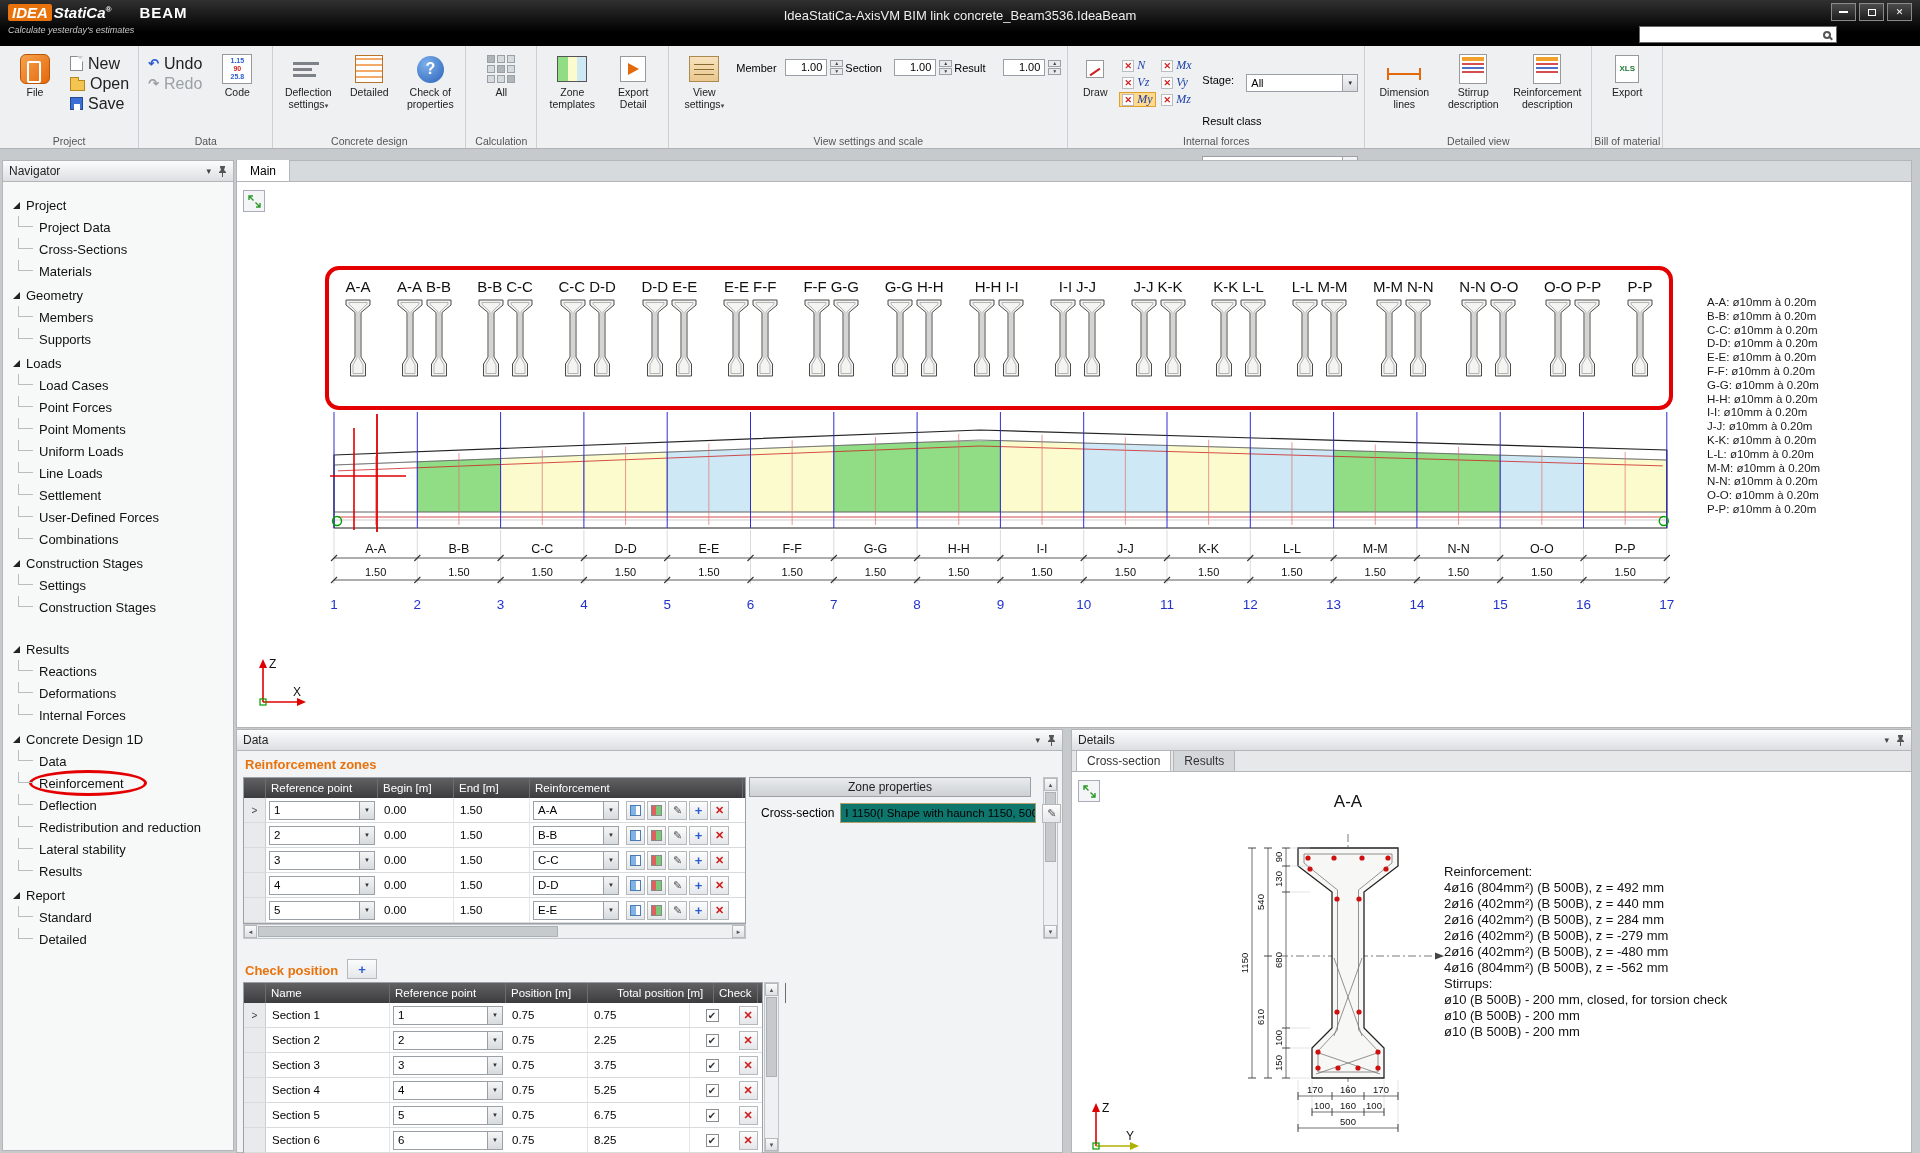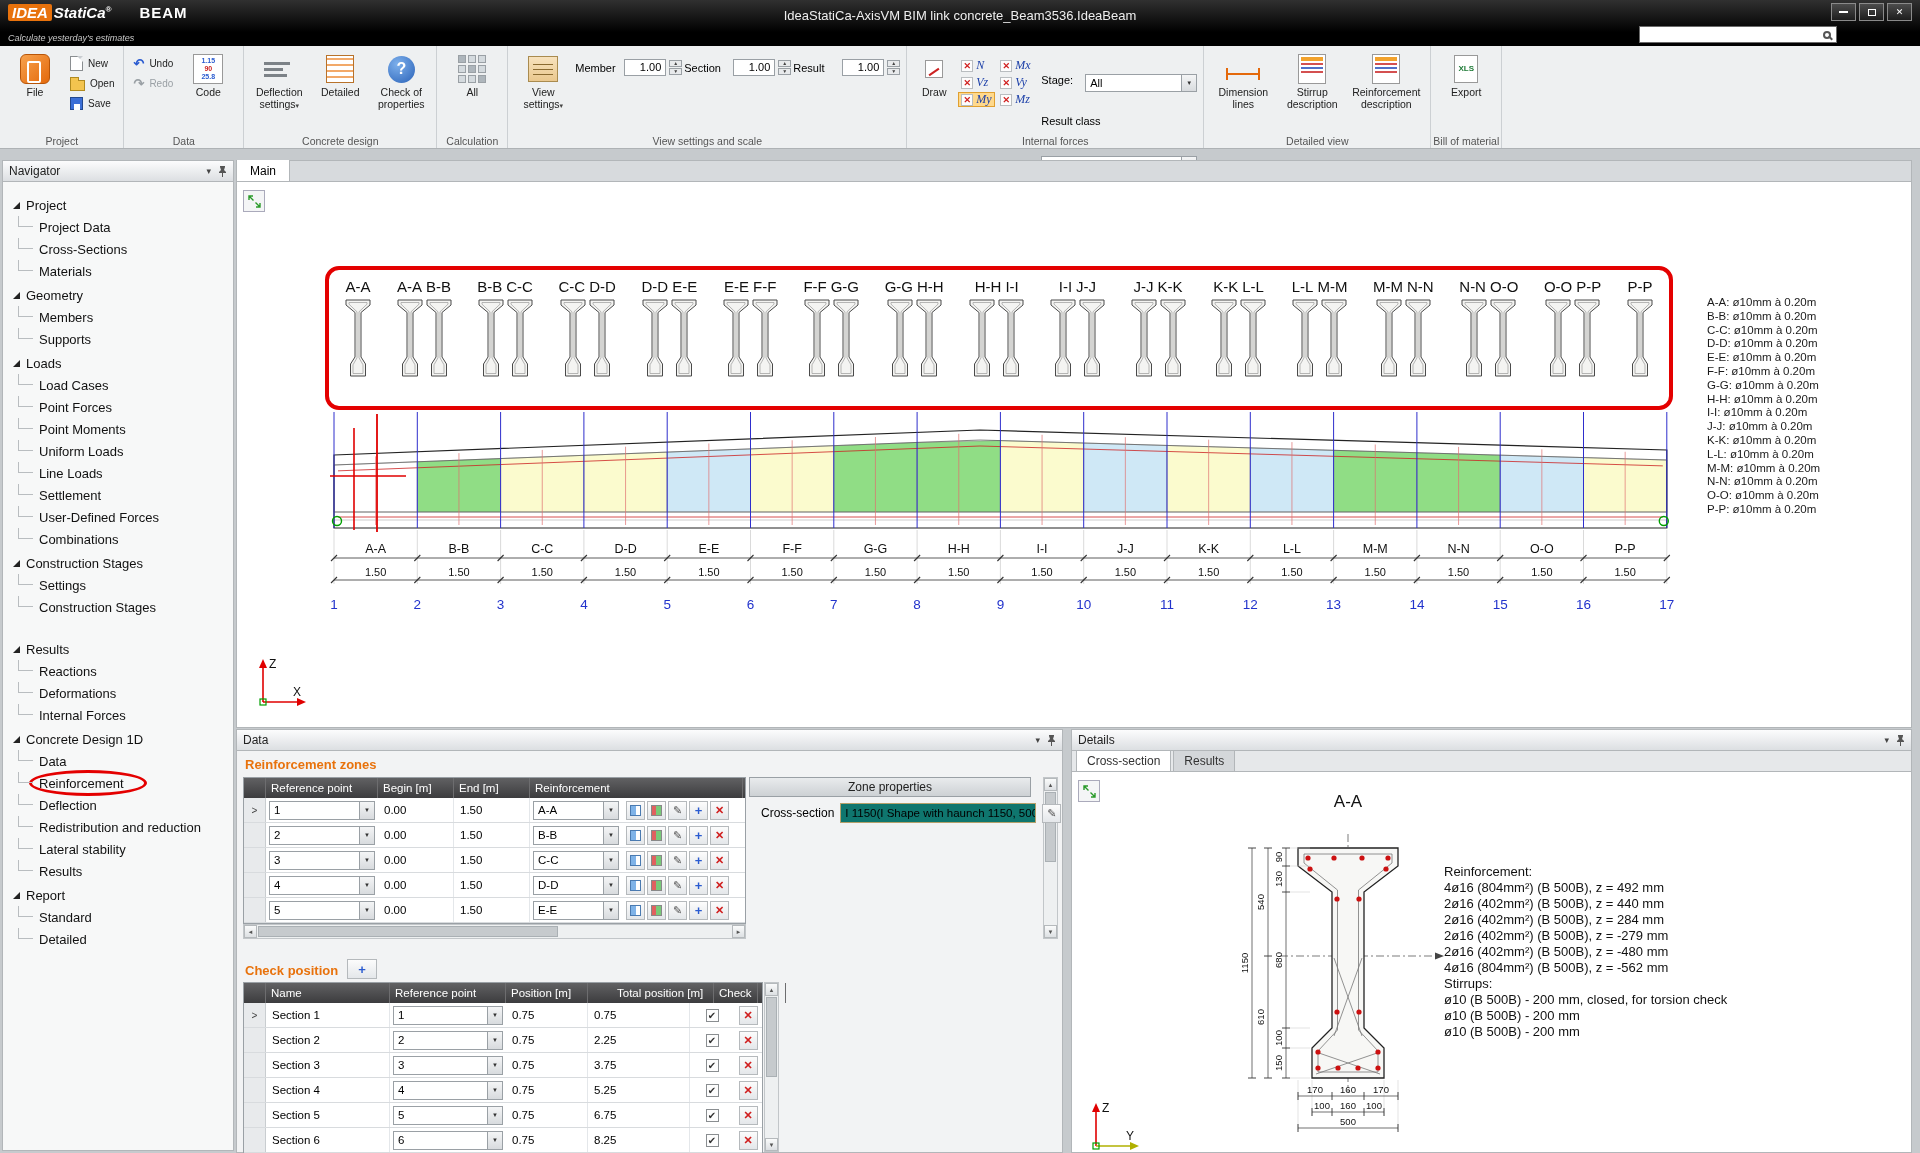--- a/index.html
+++ b/index.html
@@ -14,39 +14,39 @@
 .g-gt::before{content:'>';} .g-left::before{content:'\25C4';} .g-right::before{content:'\25BA';}
 
 
 .titlebar{position:absolute;left:0;top:0;width:1920px;height:46px;background:linear-gradient(#303030,#000 70%);color:#fff;}
 .logo-area{position:absolute;left:8px;top:4px;}
 .logo-row{display:flex;align-items:center;}
 .logo-idea{background:#e8720c;color:#fff;font-weight:bold;font-style:italic;font-size:15px;padding:0 4px;border-radius:2px;}
 .logo-statica{color:#fff;font-weight:bold;font-style:italic;font-size:15px;margin-left:2px;}
 .logo-statica sup{font-size:8px;}
 .logo-product{margin-left:28px;font-weight:bold;font-size:15px;letter-spacing:1px;}
-.tagline{font-size:9px;font-style:italic;color:#c9c9c9;margin-top:12px;}
+.tagline{font-size:9px;font-style:italic;color:#c9c9c9;margin-top:4px;}
 .tb-title{position:absolute;left:400px;right:400px;top:8px;text-align:center;font-size:13px;color:#eee;}
 .wbtns{position:absolute;right:8px;top:3px;display:flex;gap:3px;}
 .wb{width:25px;height:18px;background:linear-gradient(#4c4c4c,#1d1d1d);border:1px solid #8a8a8a;color:#fff;font-size:9px;display:flex;align-items:center;justify-content:center;}
 .wb .maxbox{width:8px;height:7px;border:1px solid #fff;}
 .wb .minbar{width:9px;height:2px;background:#fff;}
 .searchbox{position:absolute;right:83px;top:26px;width:198px;height:17px;background:#fff;border:1px solid #6a6a6a;display:flex;align-items:center;}
 .searchbox input{flex:1;border:none;outline:none;font-size:11px;padding:0 4px;background:transparent;}
 .mag{width:8px;height:8px;border:2px solid #555;border-radius:50%;position:relative;margin-right:5px;}
 .mag::after{content:'';position:absolute;width:5px;height:2px;background:#555;transform:rotate(45deg);right:-4px;bottom:-2px;}
 
 
 .ribbon{position:absolute;left:0;top:46px;width:1920px;height:103px;background:#eef0f1;border-bottom:1px solid #aeb2b5;display:flex;}
 .rgroup{position:relative;height:100%;border-right:1px solid #ccd0d3;padding:4px 6px 15px 6px;display:flex;gap:3px;align-items:flex-start;}
 .rgroup-label{position:absolute;bottom:1px;left:0;right:0;text-align:center;font-size:10.5px;color:#555;}
 .bigbtn{width:58px;display:flex;flex-direction:column;align-items:center;gap:2px;padding-top:3px;font-size:10.5px;color:#222;text-align:center;line-height:11.5px;background:none;border:none;cursor:default;}
 .bigbtn .bicon{height:32px;display:flex;align-items:center;justify-content:center;}
 .smallcol{display:flex;flex-direction:column;gap:3px;padding-top:5px;}
-.smallbtn{display:flex;align-items:center;gap:5px;font-size:10px;height:17px;padding:0 3px;background:none;border:none;color:#222;cursor:default;}
+.smallbtn{display:flex;align-items:center;gap:5px;font-size:16px;height:17px;padding:0 3px;background:none;border:none;color:#222;cursor:default;}
 .ic-file{width:30px;height:30px;border-radius:6px;background:linear-gradient(135deg,#f7a24e,#e4690b);border:1px solid #b85508;position:relative;}
 .ic-file::after{content:'';position:absolute;left:6px;top:6px;width:10px;height:18px;border:2px solid #fff;border-radius:2px;}
 .ic-page{width:13px;height:15px;background:#fff;border:1px solid #8a8e91;position:relative;}
 .ic-page::after{content:'';position:absolute;right:-1px;top:-1px;width:0;height:0;border:3px solid;border-color:#c8ccd0 #eef0f1 transparent transparent;}
 .ic-folder{width:15px;height:11px;background:#f3c44f;border:1px solid #b08a20;position:relative;margin-top:3px;}
 .ic-folder::before{content:'';position:absolute;top:-4px;left:-1px;width:7px;height:3px;background:#f3c44f;border:1px solid #b08a20;border-bottom:none;}
 .ic-save{width:13px;height:13px;background:#3c6fd6;border:1px solid #24498f;position:relative;}
 .ic-save::after{content:'';position:absolute;left:3px;top:6px;width:6px;height:6px;background:#fff;}
 .ic-code{width:30px;height:30px;background:#fff;border:1px solid #999;display:flex;flex-direction:column;align-items:center;justify-content:center;font-size:7px;line-height:8px;font-weight:bold;}
 .cv0,.cv2{color:#2a5bd0;} .cv1{color:#cc2222;}
@@ -285,20 +285,41 @@
             <i></i>
             <i></i>
             <i></i>
           </span>
         </span>
       <span>All</span>
     </button>
     <div class="rgroup-label">Calculation</div>
   </div>
 
+  <div class="rgroup">
+    <button class="bigbtn">
+      <span class="bicon">
+          <span class="ic-zones">
+            <i></i>
+            <i></i>
+            <i></i>
+          </span>
+        </span>
+      <span>Zone templates</span>
+    </button>
+    <button class="bigbtn">
+      <span class="bicon">
+          <span class="ic-exportd">
+            <span class="tri-r"></span>
+          </span>
+        </span>
+      <span>Export Detail</span>
+    </button>
+    <div class="rgroup-label"></div>
+  </div>
 
   <div class="rgroup">
     <button class="bigbtn">
       <span class="bicon">
           <span class="ic-view"></span>
         </span>
       <span><span>View settings</span><span class="arr g-chev"></span></span>
     </button>
     <div class="speccol">
         <div class="specrow">

